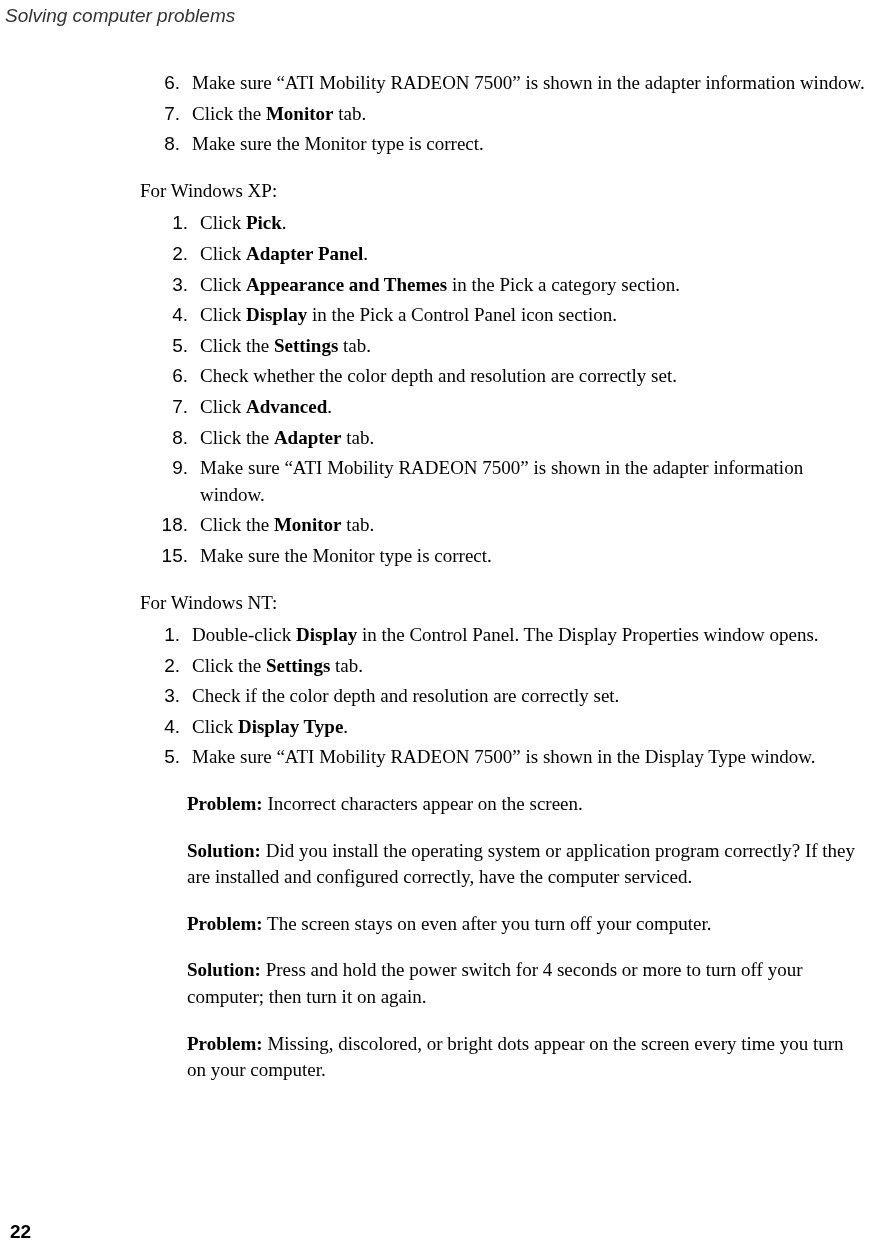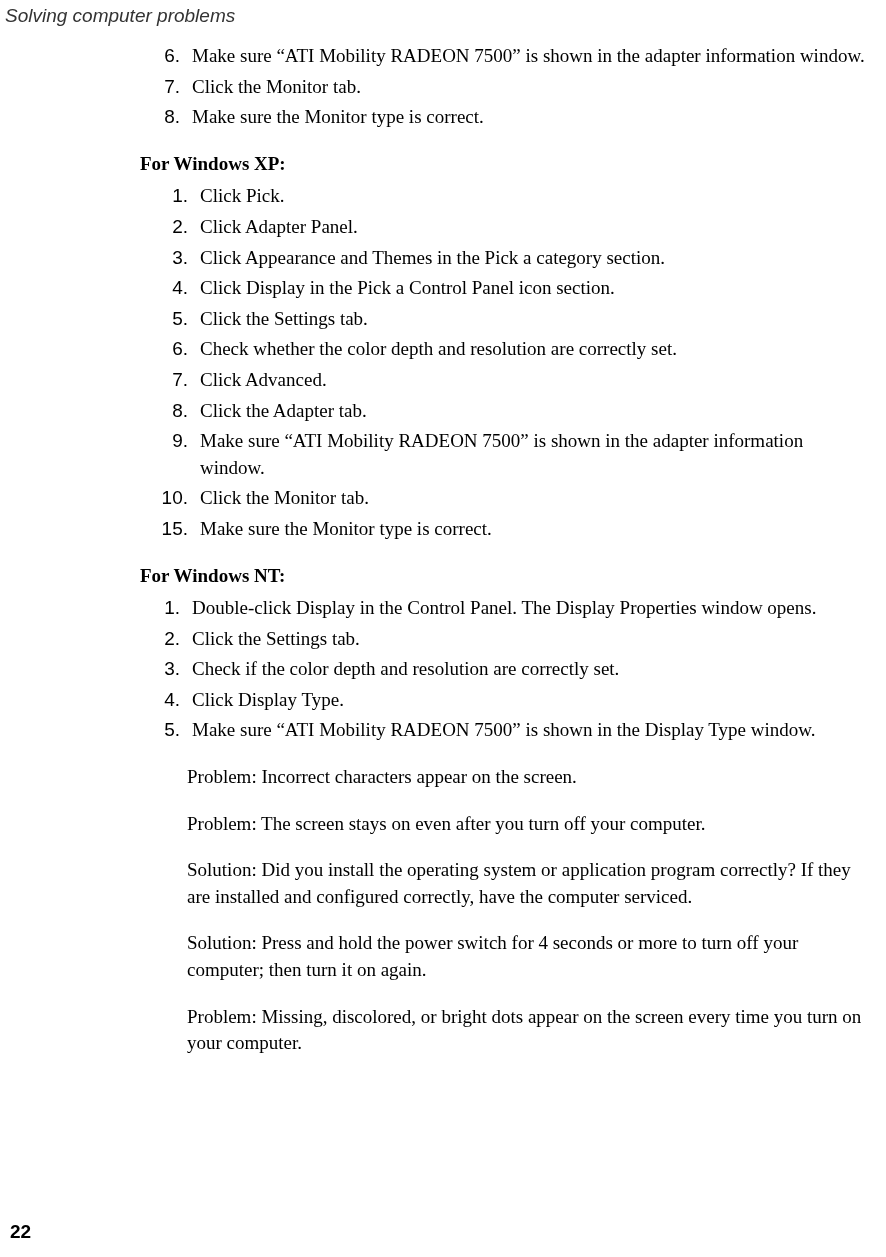--- a/index.html
+++ b/index.html
@@ -16,21 +16,21 @@
       padding: 5px 20px 0 20px;
       box-sizing: border-box;
       height: 100%;
       position: relative;
     }
     .running-head {
       font-style: italic;
       font-family: Arial, Helvetica, sans-serif;
       font-size: 19px;
       color: #333;
-      margin-bottom: 16px;
+      margin-bottom: 43px;
       margin-left: -15px;
     }
     .content {
       margin-left: 120px;
       font-size: 19px;
       line-height: 1.4;
     }
     ol.steps {
       list-style: none;
       padding: 0;
@@ -47,30 +47,30 @@
       flex-shrink: 0;
       font-family: Arial, Helvetica, sans-serif;
     }
     ol.steps.inner > li .num {
       width: 48px;
     }
     ol.steps > li .txt {
       flex: 1;
     }
     .section-heading {
-      font-weight: bold;
+      font-weight: normal;
       margin-top: 20px;
       margin-bottom: 6px;
     }
     .para {
       margin-top: 20px;
       margin-bottom: 4px;
       margin-left: 47px;
     }
-    .bold { font-weight: normal; }
+    .bold { font-weight: bold; }
     .footer {
       position: absolute;
       bottom: 14px;
       left: 10px;
       font-family: Arial, Helvetica, sans-serif;
       font-size: 15px;
       display: flex;
       align-items: flex-start;
     }
     .pg-num {
@@ -138,21 +138,21 @@
         </li>
         <li>
           <span class="num">8.</span>
           <span class="txt">Click the <span class="bold">Adapter</span> tab.</span>
         </li>
         <li>
           <span class="num">9.</span>
           <span class="txt">Make sure “ATI Mobility RADEON 7500” is shown in the adapter information window.</span>
         </li>
         <li>
-          <span class="num">10.</span>
+          <span class="num">18.</span>
           <span class="txt">Click the <span class="bold">Monitor</span> tab.</span>
         </li>
         <li>
           <span class="num">15.</span>
           <span class="txt">Make sure the Monitor type is correct.</span>
         </li>
       </ol>
 
     <div class="section-heading">For Windows NT:</div>
     <ol class="steps" id="list-nt">
@@ -173,22 +173,22 @@
           <span class="txt">Click <span class="bold">Display Type</span>.</span>
         </li>
         <li>
           <span class="num">5.</span>
           <span class="txt">Make sure “ATI Mobility RADEON 7500” is shown in the Display Type window.</span>
         </li>
       </ol>
 
     <div id="paras">
         <div class="para"><span class="bold">Problem:</span><span> Incorrect characters appear on the screen.</span></div>
+        <div class="para"><span class="bold">Solution:</span><span> Did you install the operating system or application program correctly? If they are installed and configured correctly, have the computer serviced.</span></div>
         <div class="para"><span class="bold">Problem:</span><span> The screen stays on even after you turn off your computer.</span></div>
-        <div class="para"><span class="bold">Solution:</span><span> Did you install the operating system or application program correctly? If they are installed and configured correctly, have the computer serviced.</span></div>
         <div class="para"><span class="bold">Solution:</span><span> Press and hold the power switch for 4 seconds or more to turn off your computer; then turn it on again.</span></div>
         <div class="para"><span class="bold">Problem:</span><span> Missing, discolored, or bright dots appear on the screen every time you turn on your computer.</span></div>
       </div>
 
   </div>
 
   <div class="footer">
     <span class="pg-num">22</span>
   </div>
 </div>

